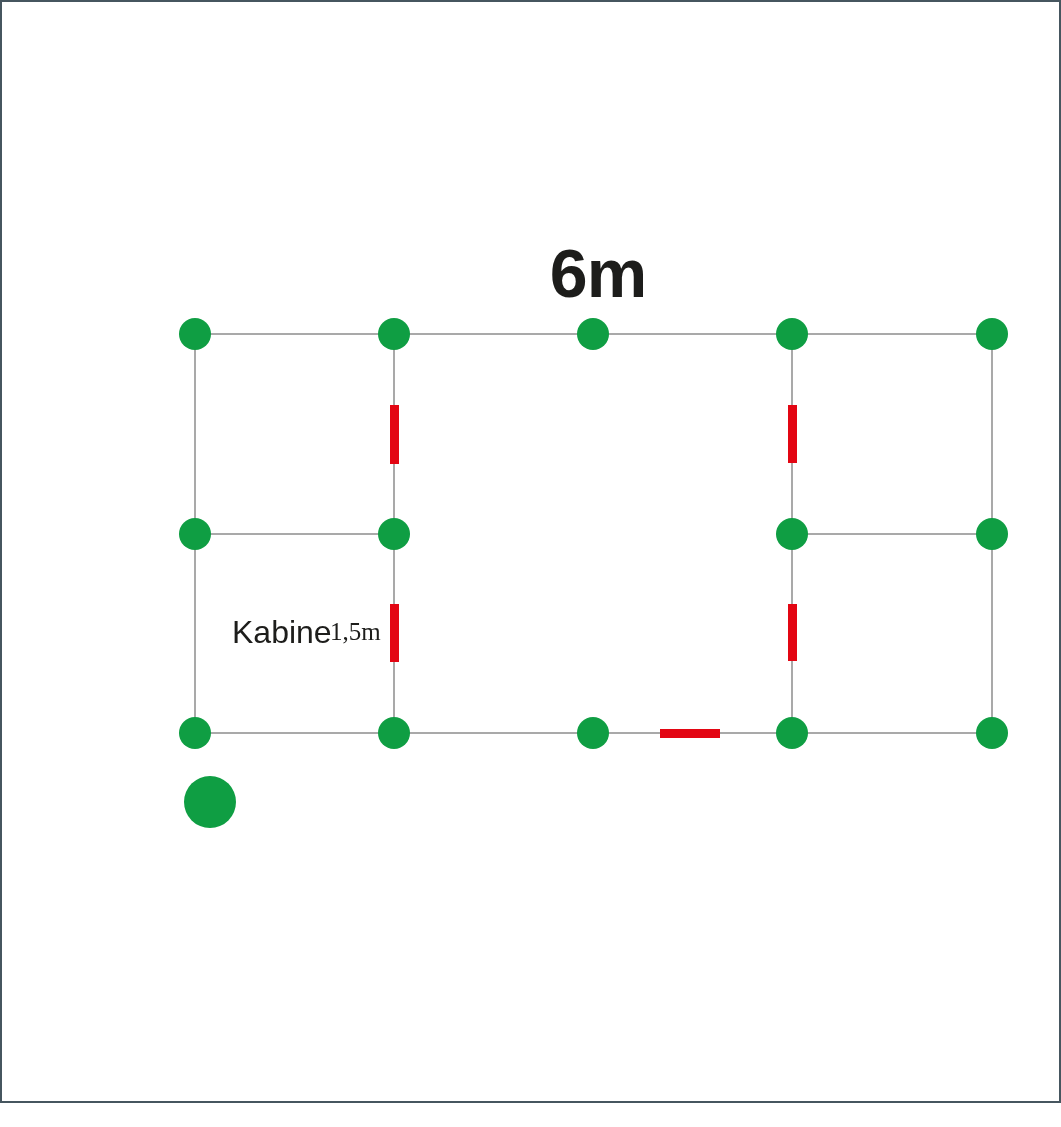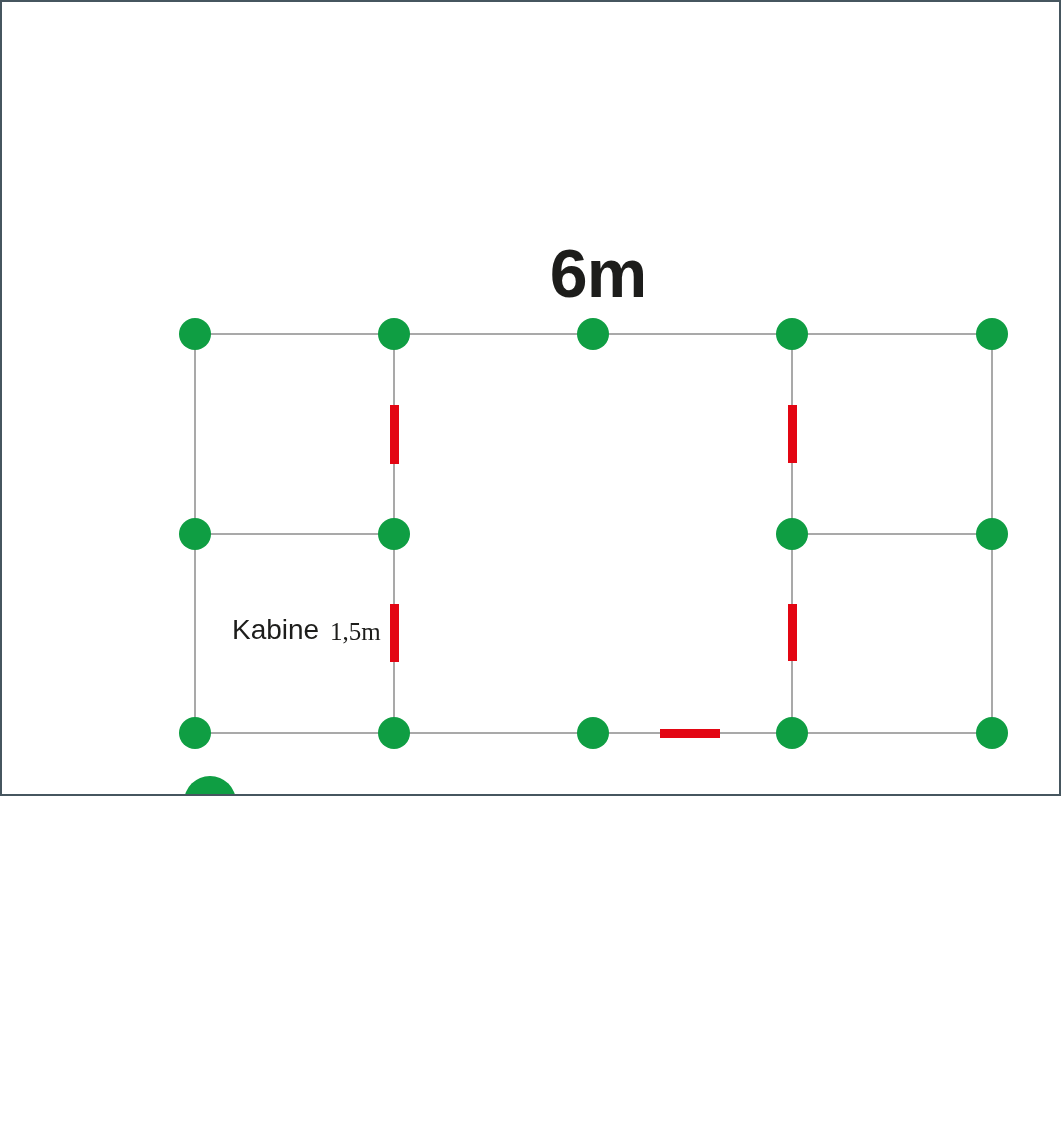--- a/index.html
+++ b/index.html
@@ -1,19 +1,19 @@
 <!DOCTYPE html>
 <html><head>
 <meta charset="utf-8">
 <style>
   html, body { margin: 0; padding: 0; background: #ffffff; }
   #frame {
     position: relative;
     width: 1061px;
-    height: 796px;
+    height: 1103px;
     box-sizing: border-box;
     border: 2px solid #46565f;
     background: #ffffff;
     font-family: "Liberation Sans", sans-serif;
     color: #1d1d1b;
     overflow: hidden;
   }
   .abs { position: absolute; }
 
   
@@ -29,21 +29,21 @@
   }
   #dim-height {
     left: 52px; top: 486px; width: 100px;
     font-size: 68px; font-weight: bold; line-height: 1;
     text-align: left; letter-spacing: -1px;
   }
 
   
   #kabine-label {
     left: 230px; top: 614px;
-    font-size: 28px; line-height: 1; text-align: center;
+    font-size: 32px; line-height: 1; text-align: center;
   }
   #kabine-size {
     left: 328px; top: 617px;
     font-size: 25px; line-height: 1; font-family: Liberation Serif, serif;
   }
 
   
   .legend-row {
     position: absolute;
     left: 182px;

